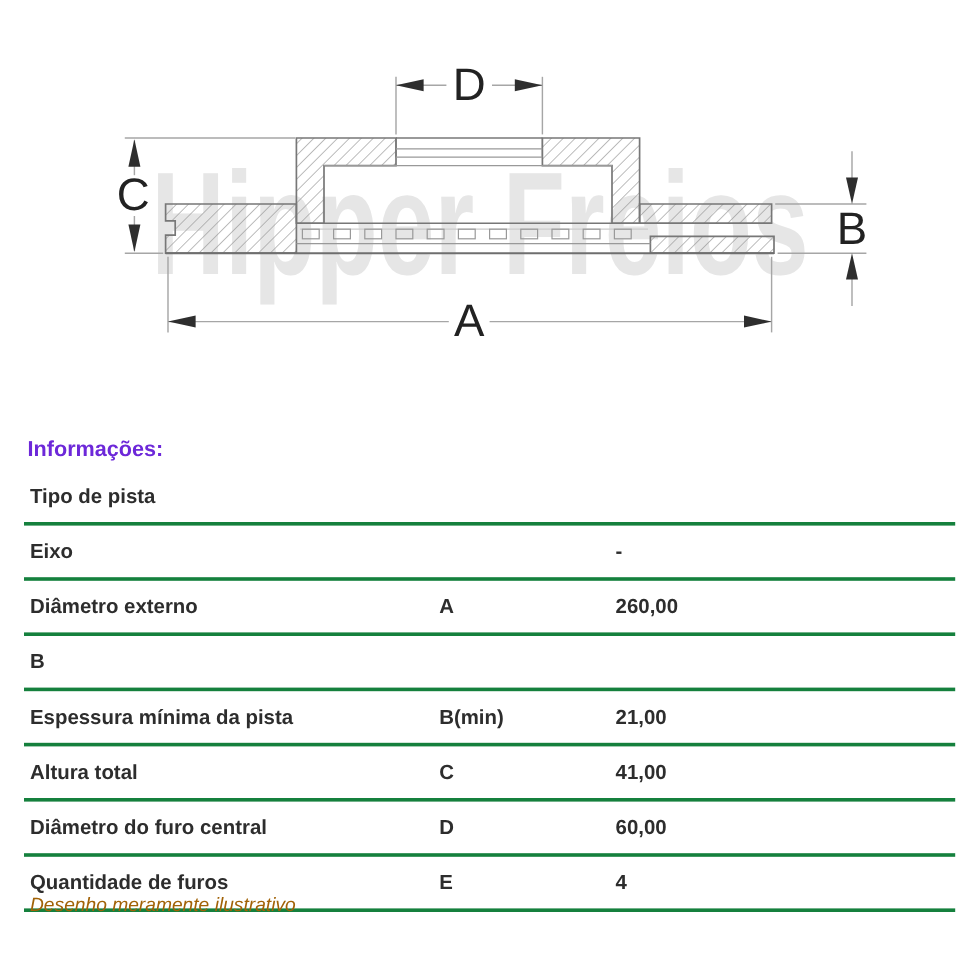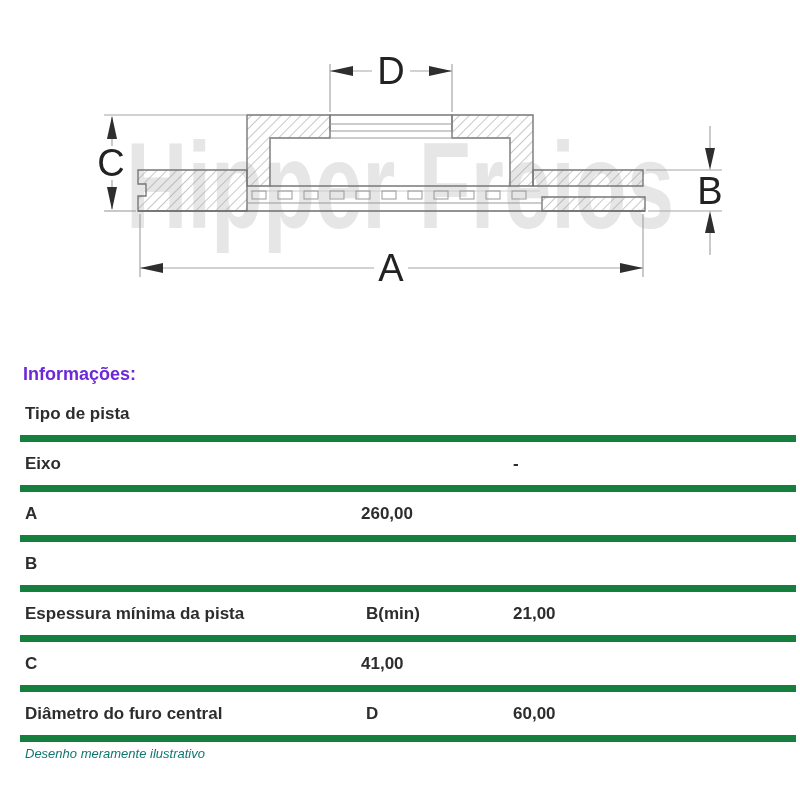--- a/index.html
+++ b/index.html
@@ -5,27 +5,27 @@
   html,body{margin:0;padding:0;background:#ffffff;}
   body{width:800px;height:800px;font-family:"Liberation Sans",sans-serif;}
   #app{position:relative;width:800px;height:800px;background:#fff;overflow:hidden;}
 
   .drawing{position:absolute;left:0;top:0;width:800px;height:340px;}
 
   .heading{position:absolute;left:23px;top:364px;font-size:18px;font-weight:bold;color:#6d28d9;}
 
   .spec-table{position:absolute;left:20px;top:392px;width:776px;}
   .spec-row{display:grid;grid-template-columns:341px 152px 1fr;align-items:center;
-            height:43px;border-bottom:7px solid #15803d;
+            height:43px;border-bottom:3px solid #15803d;
             font-size:17px;font-weight:bold;color:#2d2d2d;}
   .spec-label{padding-left:5px;}
   .spec-letter{padding-left:5px;}
   .spec-value{padding-left:0;}
 
-  .note{position:absolute;left:25px;top:746px;font-size:13px;font-style:italic;color:#0f766e;}
+  .note{position:absolute;left:25px;top:746px;font-size:16px;font-style:italic;color:#a16207;}
 
   svg text.dimletter{font-family:"Liberation Sans",sans-serif;font-size:38px;fill:#222;}
   svg text.watermark{font-family:"Liberation Sans",sans-serif;font-weight:bold;fill:#e6e6e6;}
 </style>
 </head>
 <body>
 
 <div id="app">
 
   <div class="drawing">
@@ -134,37 +134,44 @@
     <div class="spec-row">
       <div class="spec-label">Tipo de pista</div>
       <div class="spec-letter"></div>
     </div>
     <div class="spec-row">
       <div class="spec-label">Eixo</div>
       <div class="spec-letter"></div>
       <div class="spec-value">-</div>
     </div>
     <div class="spec-row">
+      <div class="spec-label">Diâmetro externo</div>
       <div class="spec-letter">A</div>
       <div class="spec-value">260,00</div>
     </div>
     <div class="spec-row">
       <div class="spec-letter">B</div>
     </div>
     <div class="spec-row">
       <div class="spec-label">Espessura mínima da pista</div>
       <div class="spec-letter">B(min)</div>
       <div class="spec-value">21,00</div>
     </div>
     <div class="spec-row">
+      <div class="spec-label">Altura total</div>
       <div class="spec-letter">C</div>
       <div class="spec-value">41,00</div>
     </div>
     <div class="spec-row">
       <div class="spec-label">Diâmetro do furo central</div>
       <div class="spec-letter">D</div>
       <div class="spec-value">60,00</div>
     </div>
+    <div class="spec-row">
+      <div class="spec-label">Quantidade de furos</div>
+      <div class="spec-letter">E</div>
+      <div class="spec-value">4</div>
+    </div>
   </div>
 
   <div class="note">Desenho meramente ilustrativo</div>
 
 </div>
 
 </body></html>

